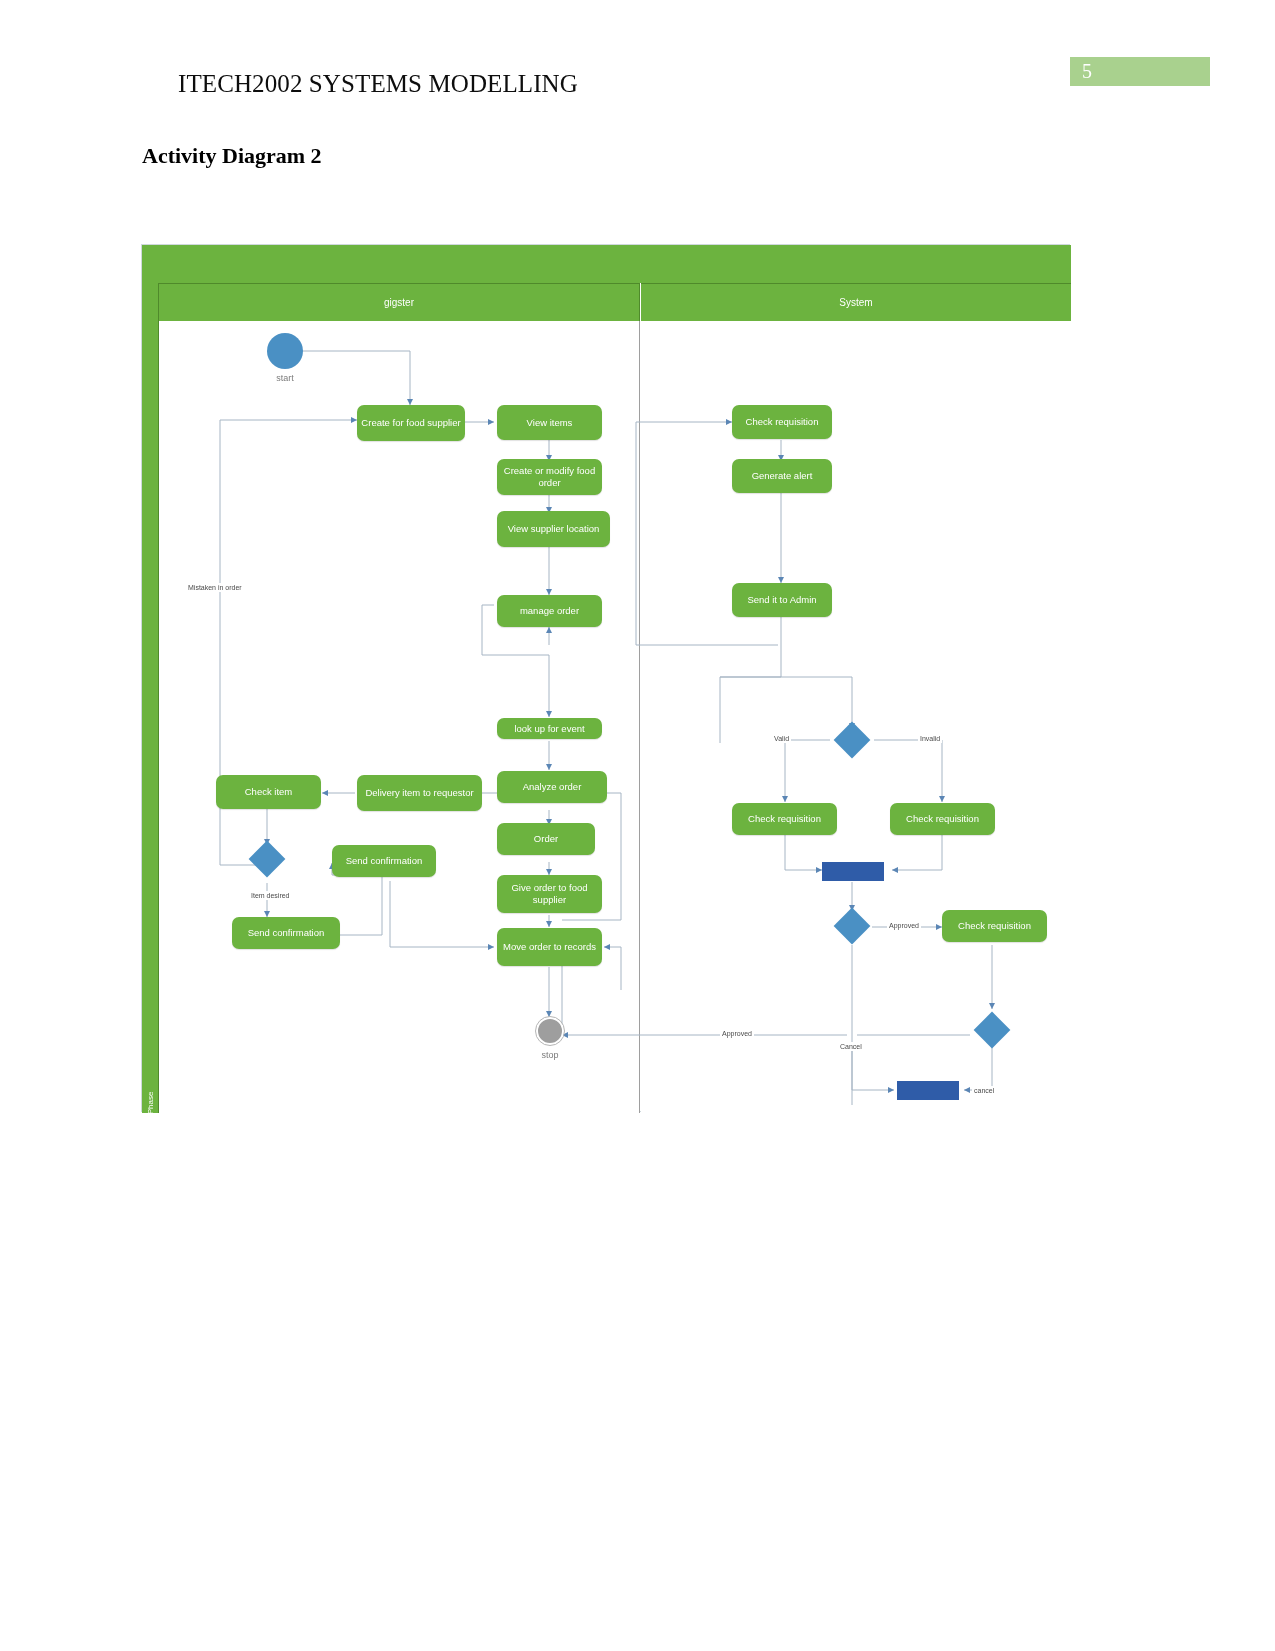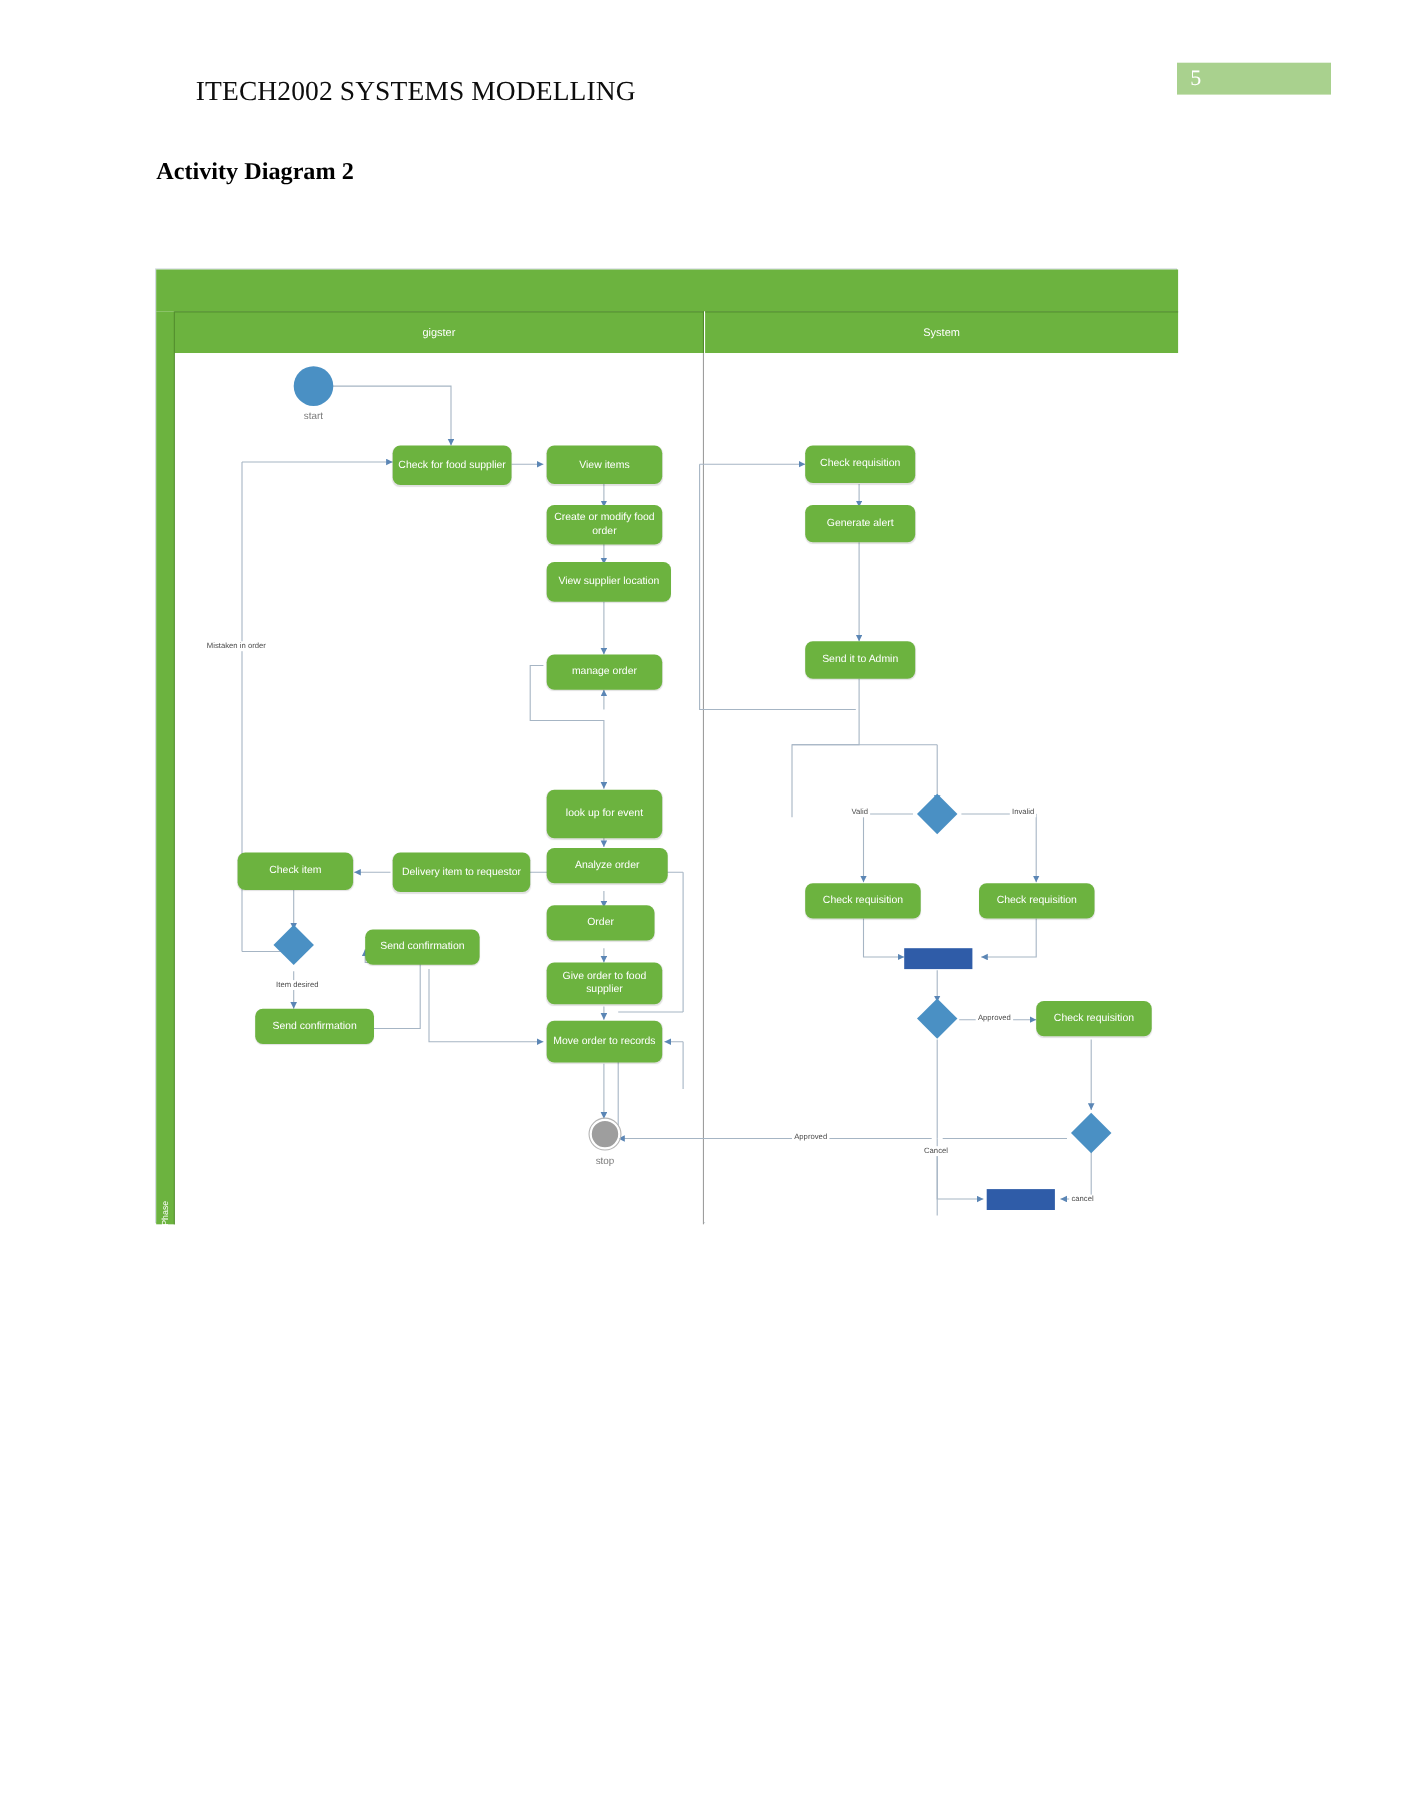--- a/index.html
+++ b/index.html
@@ -295,31 +295,31 @@
       <path d="M 710,800 L 710,845 L 752,845" marker-end="url(#arrow)"></path>
 
       <path d="M 479,702 L 462,702" marker-end="url(#arrow)"></path>
       <path d="M 479,702 L 479,745"></path>
     </g>
   </svg>
 
   <div class="node start-node" style="left:125px; top:88px; width:36px; height:36px;"></div>
   <div class="start-node-label" style="left:108px; top:128px;">start</div>
 
-  <div class="node activity" style="left:215px; top:160px; width:108px; height:36px;">Check for food supplier</div>
+  <div class="node activity" style="left:215px; top:160px; width:108px; height:36px;">Create for food supplier</div>
 
   <div class="node activity" style="left:355px; top:160px; width:105px; height:35px;">View items</div>
 
   <div class="node activity" style="left:355px; top:214px; width:105px; height:36px;">Create or modify food order</div>
 
   <div class="node activity" style="left:355px; top:266px; width:113px; height:36px;">View supplier location</div>
 
   <div class="node activity" style="left:355px; top:350px; width:105px; height:32px;">manage order</div>
 
-  <div class="node activity" style="left:355px; top:473px; width:105px; height:44px;">look up for event</div>
+  <div class="node activity" style="left:355px; top:473px; width:105px; height:21px;">look up for event</div>
 
   <div class="node activity" style="left:355px; top:526px; width:110px; height:32px;">Analyze order</div>
 
   <div class="node activity" style="left:355px; top:578px; width:98px; height:32px;">Order</div>
 
   <div class="node activity" style="left:355px; top:630px; width:105px; height:38px;">Give order to food supplier</div>
 
   <div class="node activity" style="left:355px; top:683px; width:105px; height:38px;">Move order to records</div>
 
   <div class="node stop-node" style="left:394px; top:772px; width:28px; height:28px;"></div>

